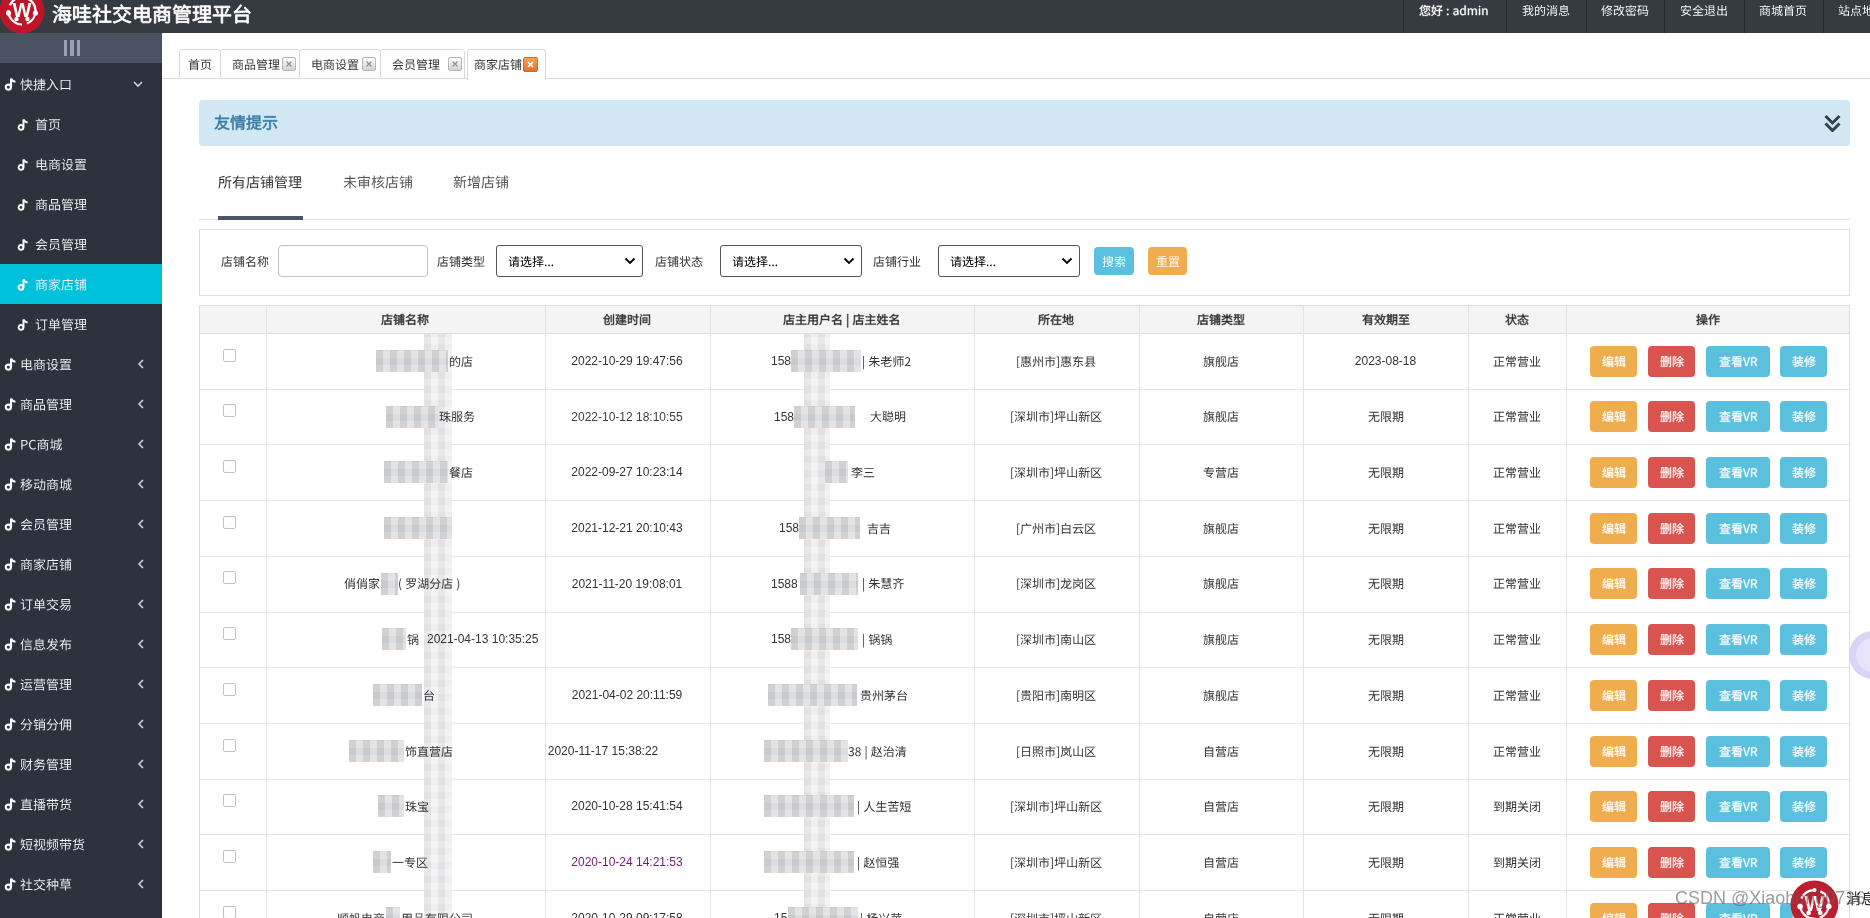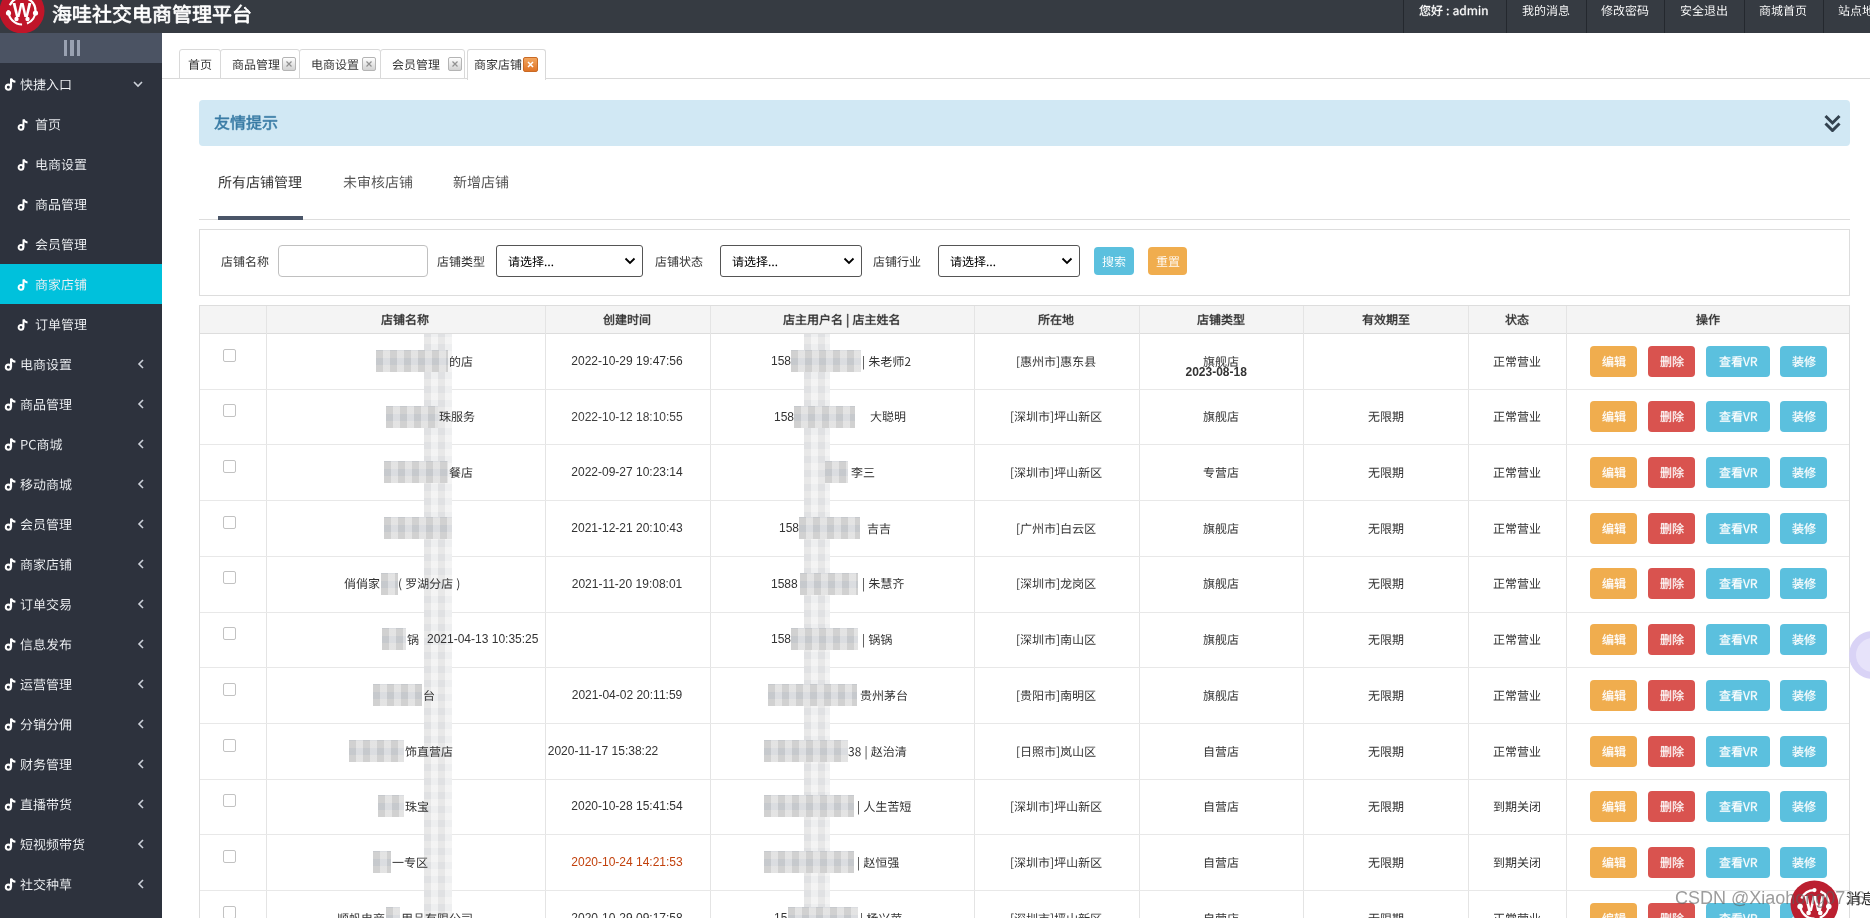--- a/index.html
+++ b/index.html
@@ -954,21 +954,21 @@
       <use href="#g126" x="5676"></use>
     </g>
   </svg>
 <svg class="a" style="left:1202.5px;top:352.5px;" width="38" height="17">
     <g transform="translate(0,13.06) scale(0.01200,-0.01200)" fill="#333">
       <use href="#g127" x="0"></use>
       <use href="#g128" x="1000"></use>
       <use href="#g47" x="2000"></use>
     </g>
   </svg>
-<div class="a" style="left:1385.5px;top:364px;width:400px;margin-left:-200px;font-size:12px;color:#333;font-weight:700;line-height:16px;white-space:pre;">2023-08-18</div>
+<div class="a" style="left:1385.5px;top:353.0px;width:400px;margin-left:-200px;text-align:center;font-size:12px;color:#333;font-weight:400;line-height:16px;white-space:pre;">2023-08-18</div>
 <svg class="a" style="left:1493.0px;top:352.5px;" width="50" height="17">
     <g transform="translate(0,13.06) scale(0.01200,-0.01200)" fill="#333">
       <use href="#g129" x="0"></use>
       <use href="#g130" x="1000"></use>
       <use href="#g60" x="2000"></use>
       <use href="#g97" x="3000"></use>
     </g>
   </svg>
 <div class="a" style="left:1590.0px;top:345.5px;width:47.0px;height:31.0px;background:#f0ad4e;border-radius:4px;"></div>
 <svg class="a" style="left:1601.5px;top:352.5px;" width="26" height="17">
@@ -1668,21 +1668,21 @@
   </svg>
 <div class="a" style="left:222.5px;top:849.5px;width:13.0px;height:13.0px;background:#fff;border:1px solid #c2c2c2;border-radius:2px;box-sizing:border-box;"></div>
 <div class="a" style="left:373.0px;top:851.0px;width:18.0px;height:22.0px;background:repeating-linear-gradient(90deg,rgba(0,0,0,.05) 0 7px,rgba(255,255,255,.22) 7px 14px),repeating-linear-gradient(0deg,#dcdcdc 0 7px,#d1d4d8 7px 14px);"></div>
 <svg class="a" style="left:392.0px;top:853.5px;" width="38" height="17">
     <g transform="translate(0,13.06) scale(0.01200,-0.01200)" fill="#333">
       <use href="#g191" x="0"></use>
       <use href="#g155" x="1000"></use>
       <use href="#g149" x="2000"></use>
     </g>
   </svg>
-<div class="a" style="left:627.0px;top:854.0px;width:400px;margin-left:-200px;text-align:center;font-size:12px;color:#c2410c;font-weight:400;line-height:16px;white-space:pre;">2020-10-24 14:21:53</div>
+<div class="a" style="left:627.0px;top:854.0px;width:400px;margin-left:-200px;text-align:center;font-size:12px;color:#701a75;font-weight:400;line-height:16px;white-space:pre;">2020-10-24 14:21:53</div>
 <div class="a" style="left:764.0px;top:851.0px;width:90.0px;height:22.0px;background:repeating-linear-gradient(90deg,rgba(0,0,0,.05) 0 7px,rgba(255,255,255,.22) 7px 14px),repeating-linear-gradient(0deg,#dcdcdc 0 7px,#d1d4d8 7px 14px);"></div>
 <svg class="a" style="left:857.0px;top:853.5px;" width="45" height="17">
     <g transform="translate(0,13.06) scale(0.01200,-0.01200)" fill="#333">
       <use href="#g108" x="0"></use>
       <use href="#g177" x="530"></use>
       <use href="#g192" x="1530"></use>
       <use href="#g193" x="2530"></use>
     </g>
   </svg>
 <svg class="a" style="left:1009.9px;top:853.5px;" width="95" height="17">

